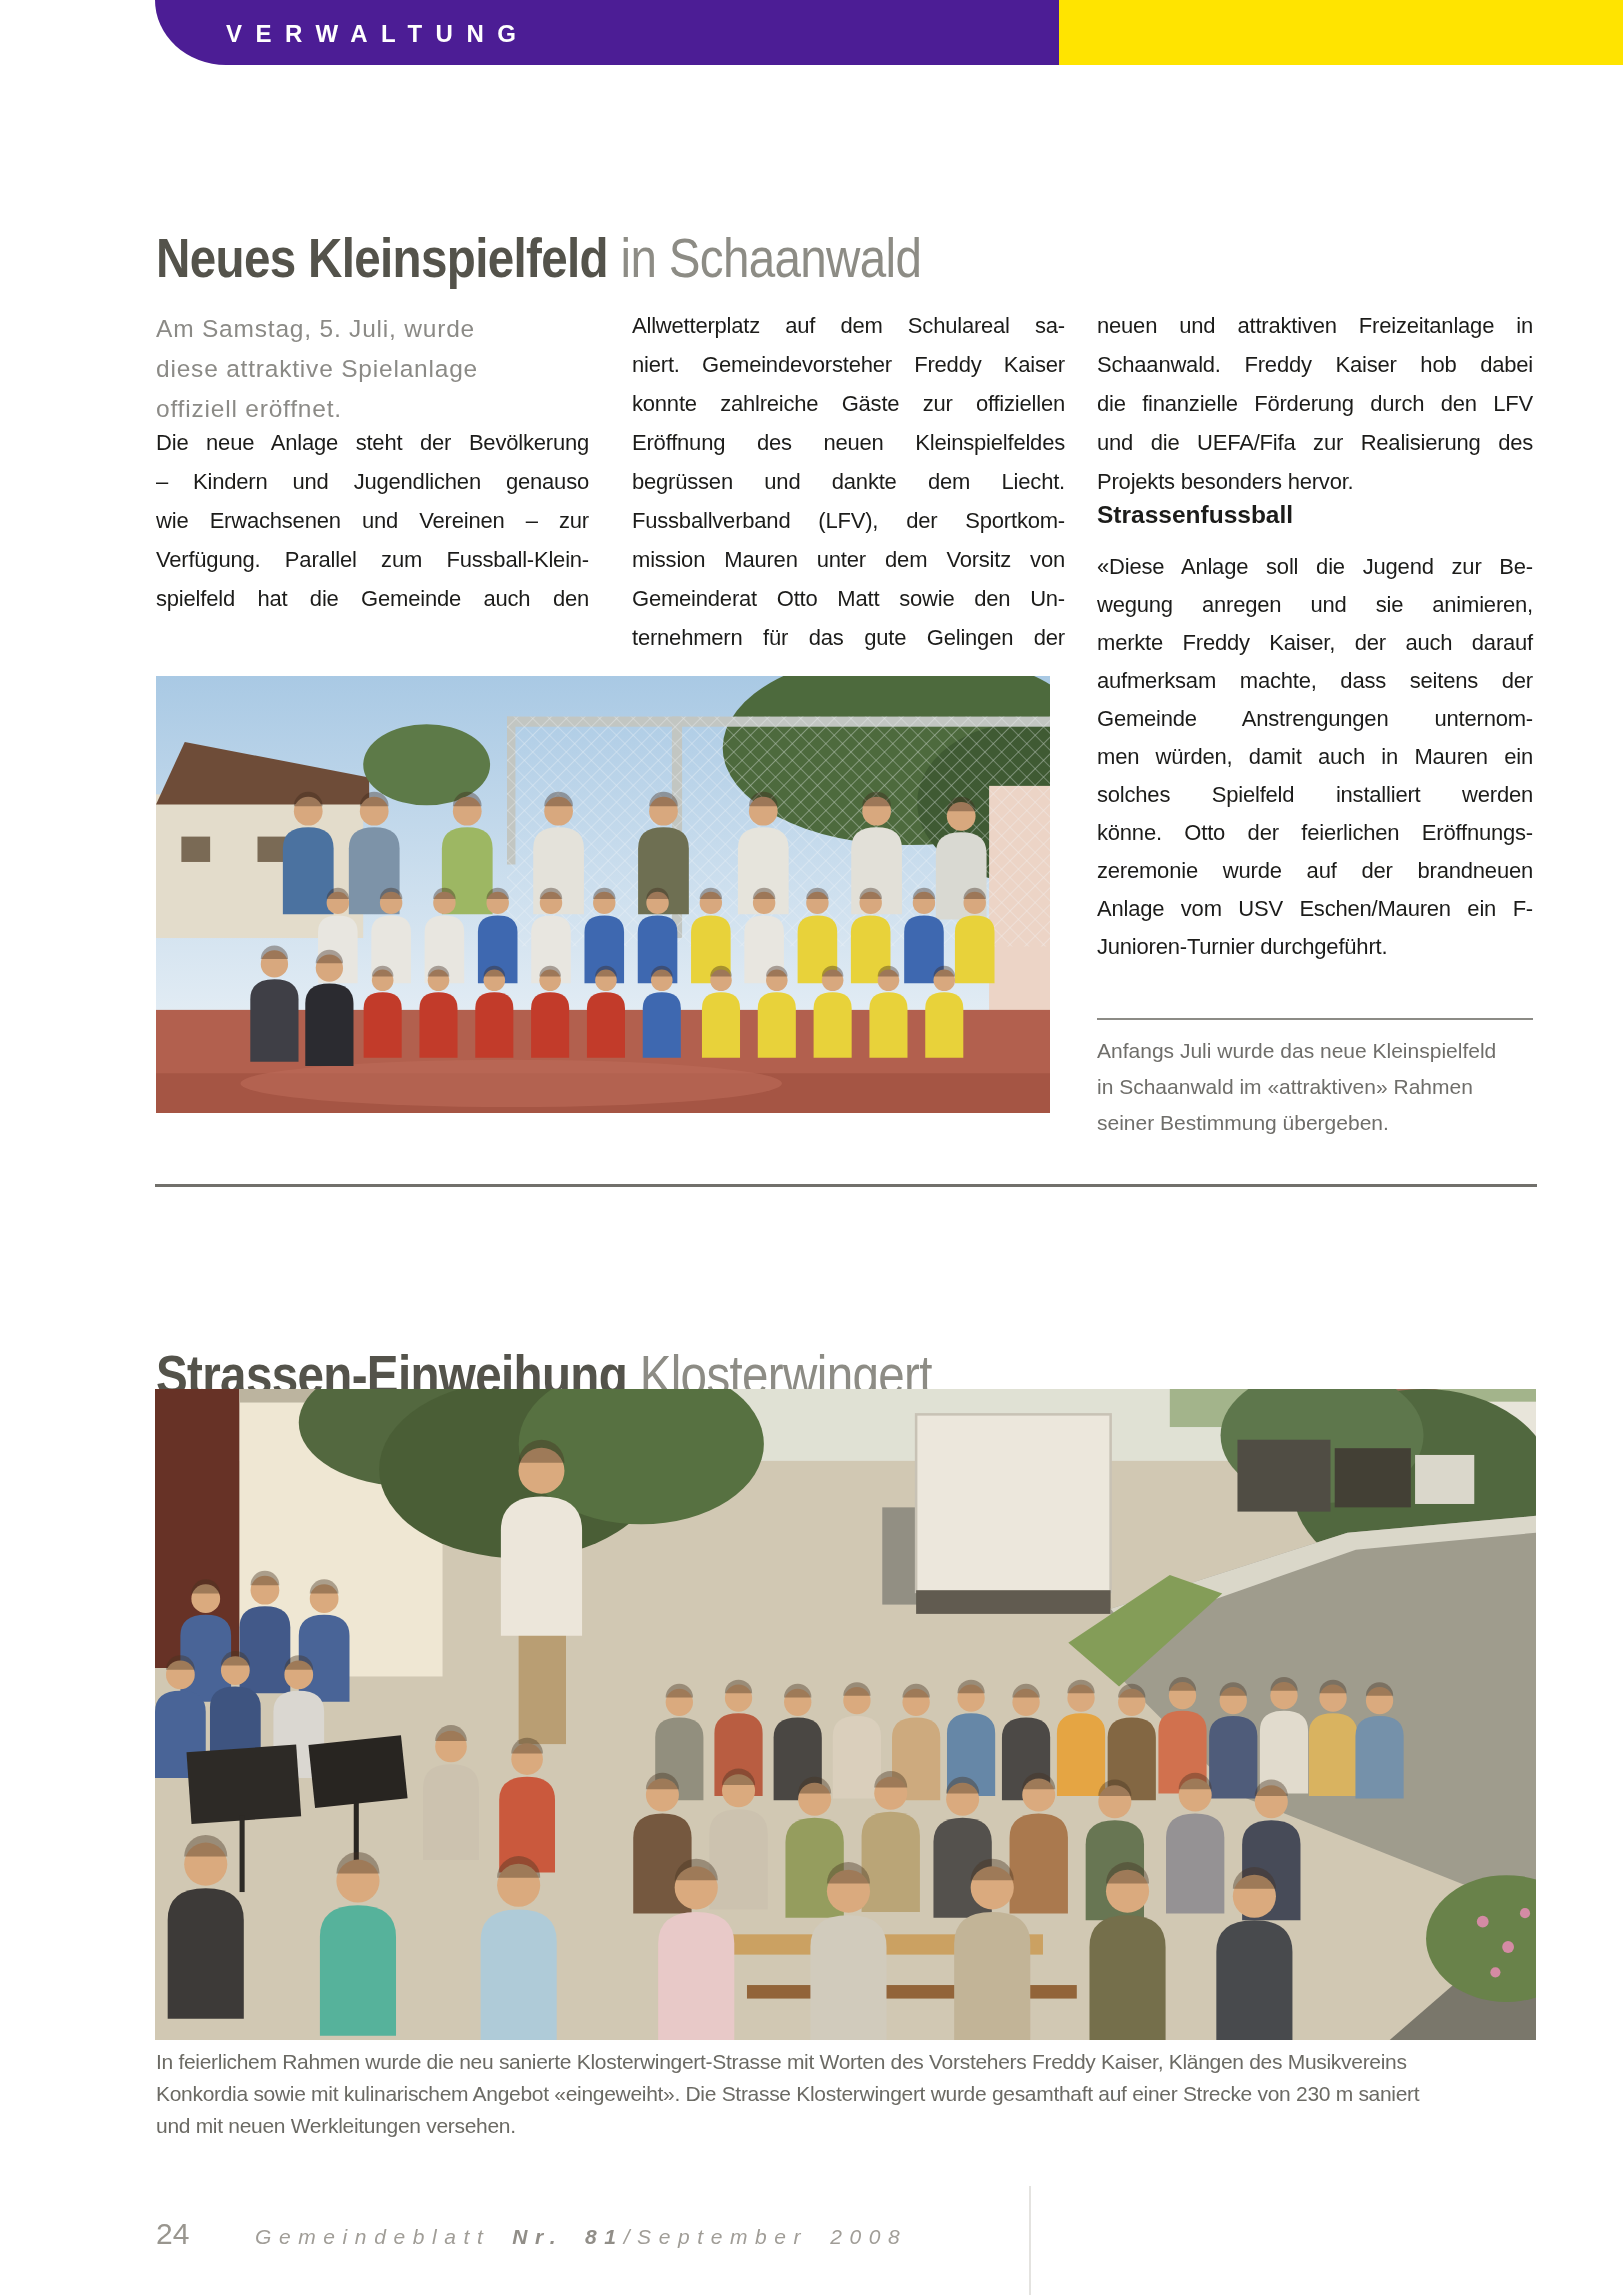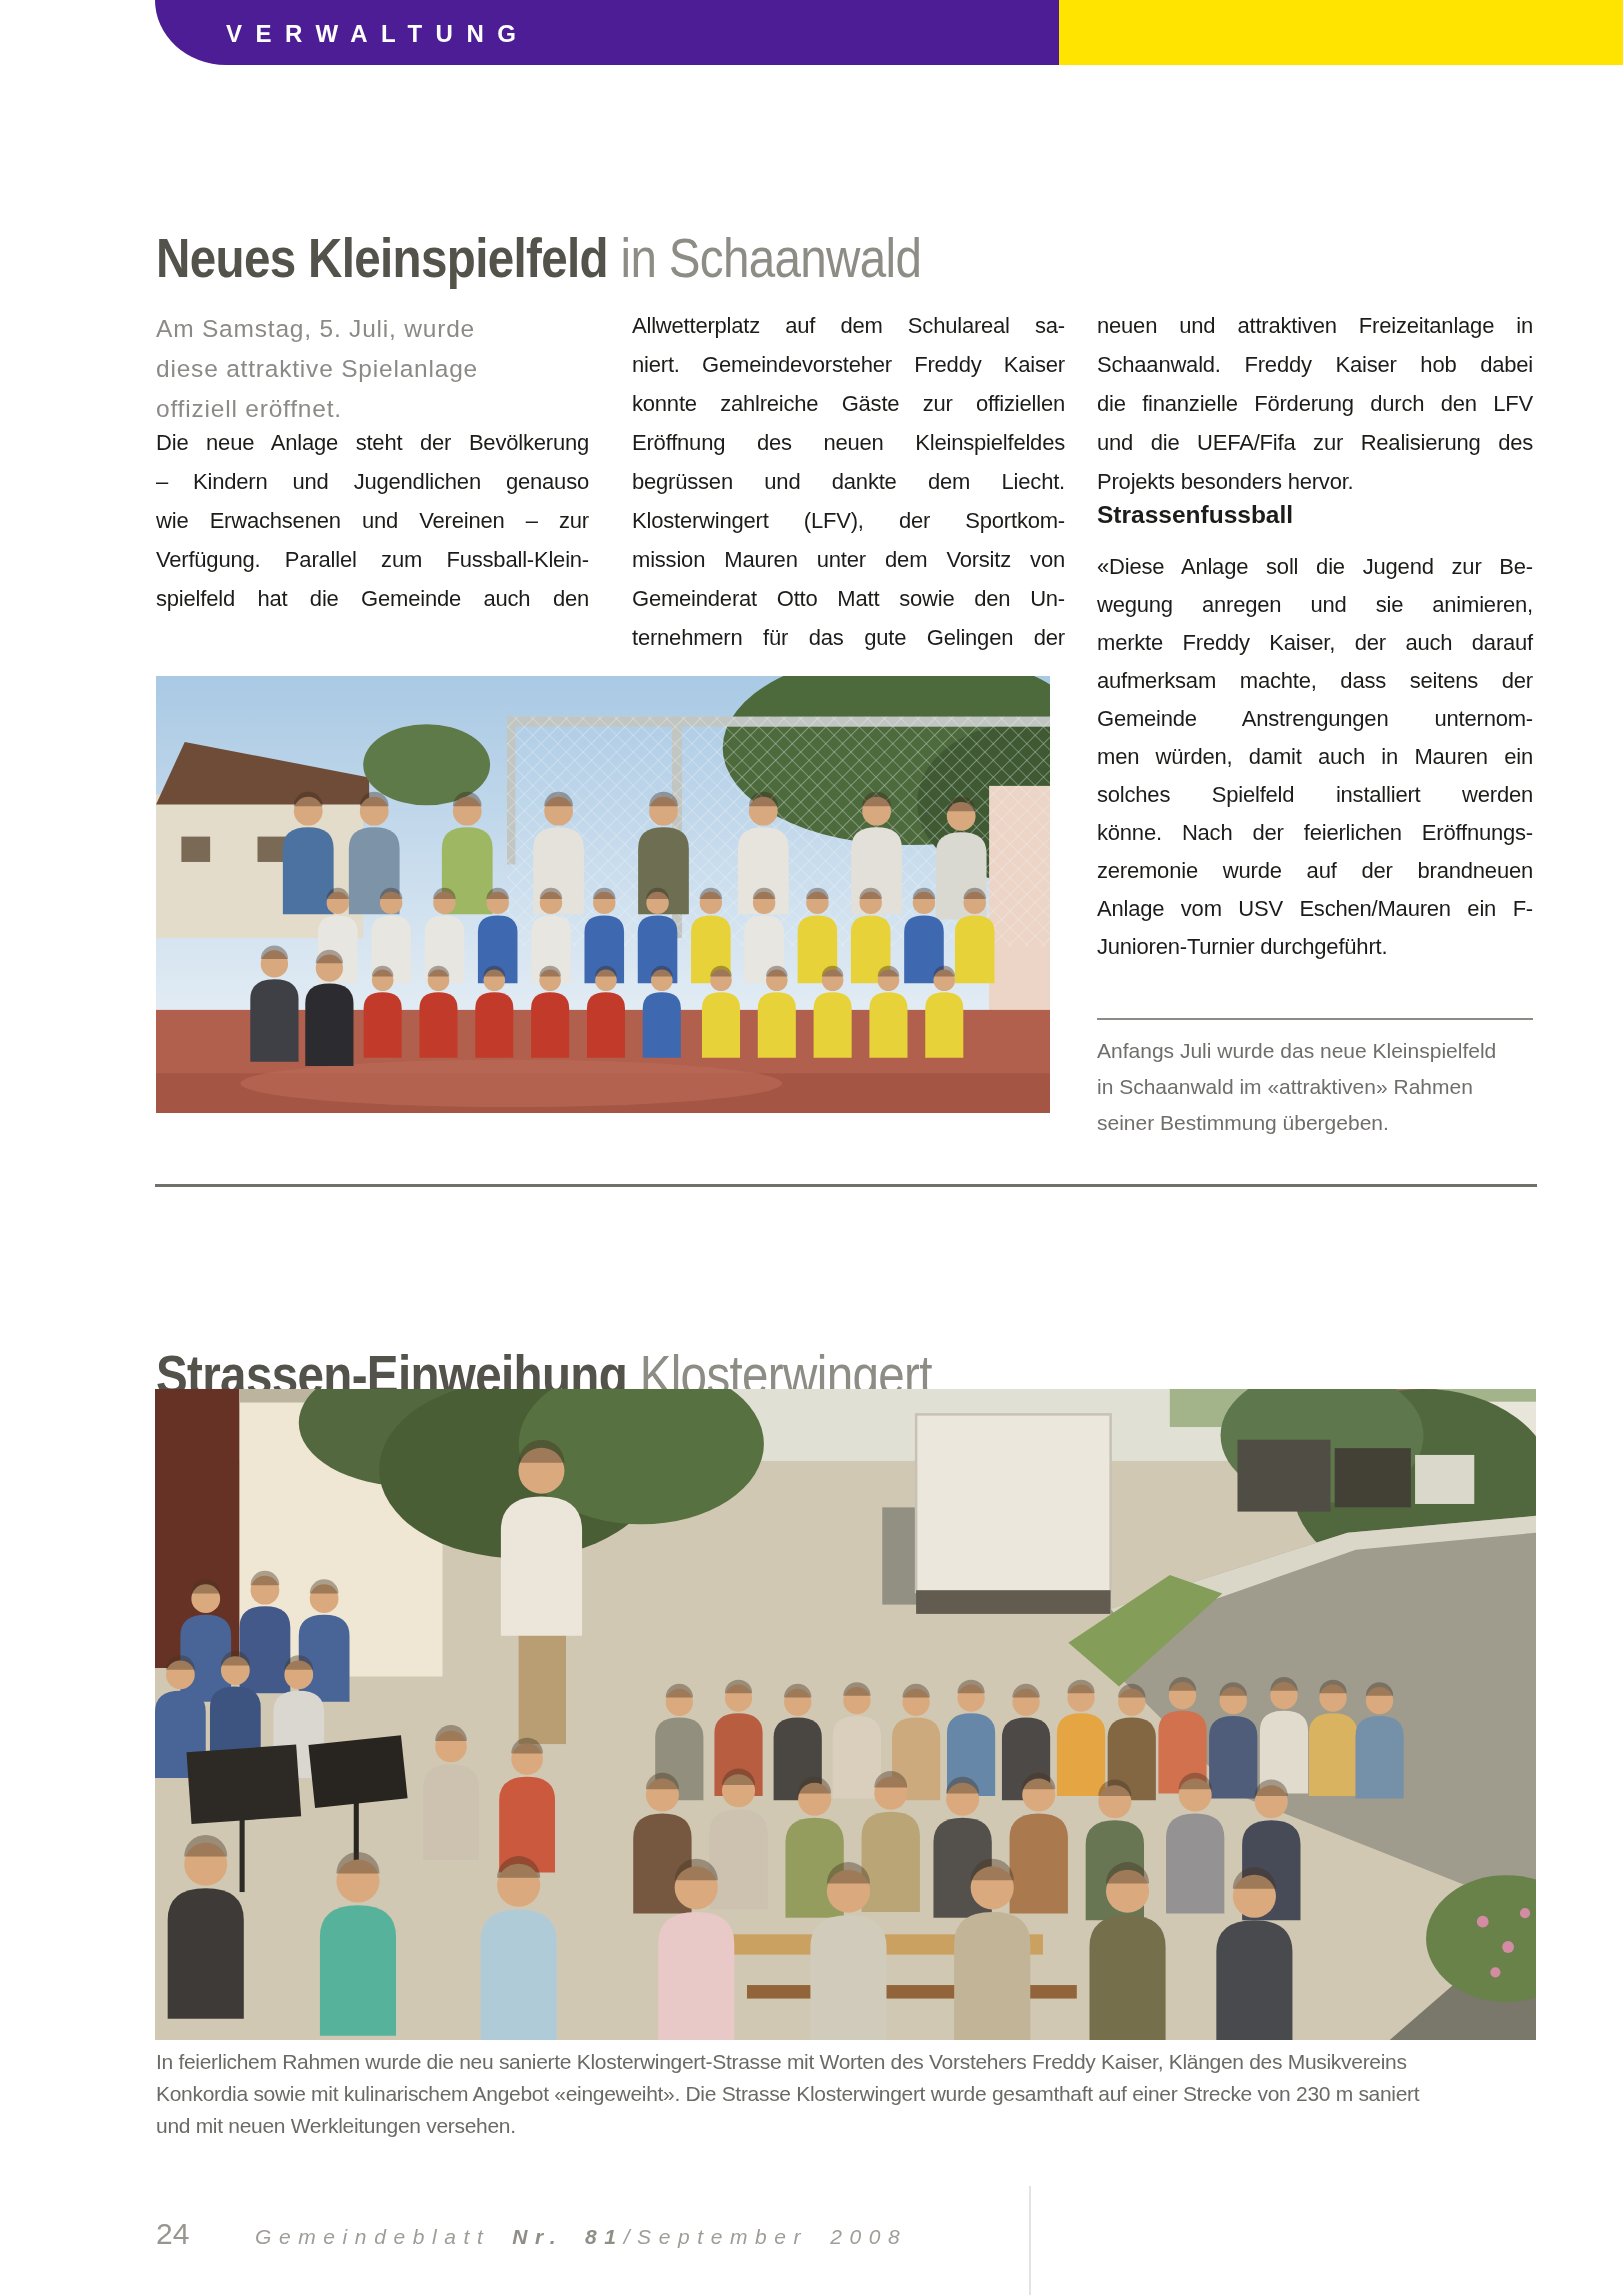--- a/index.html
+++ b/index.html
@@ -71,21 +71,21 @@
       <div>wie Erwachsenen und Vereinen – zur</div>
       <div>Verfügung. Parallel zum Fussball-Klein-</div>
       <div>spielfeld hat die Gemeinde auch den</div>
     </div>
   <div class="col c2">
       <div>Allwetterplatz auf dem Schulareal sa-</div>
       <div>niert. Gemeindevorsteher Freddy Kaiser</div>
       <div>konnte zahlreiche Gäste zur offiziellen</div>
       <div>Eröffnung des neuen Kleinspielfeldes</div>
       <div>begrüssen und dankte dem Liecht.</div>
-      <div>Klosterwingert (LFV), der Sportkom-</div>
+      <div>Fussballverband (LFV), der Sportkom-</div>
       <div>mission Mauren unter dem Vorsitz von</div>
       <div>Gemeinderat Otto Matt sowie den Un-</div>
       <div>ternehmern für das gute Gelingen der</div>
     </div>
   <div class="col end-left c3">
       <div>neuen und attraktiven Freizeitanlage in</div>
       <div>Schaanwald. Freddy Kaiser hob dabei</div>
       <div>die finanzielle Förderung durch den LFV</div>
       <div>und die UEFA/Fifa zur Realisierung des</div>
       <div>Projekts besonders hervor.</div>
@@ -94,21 +94,21 @@
   <div class="subhead">Strassenfussball</div>
 
   <div class="col end-left c3b">
       <div>«Diese Anlage soll die Jugend zur Be-</div>
       <div>wegung anregen und sie animieren,</div>
       <div>merkte Freddy Kaiser, der auch darauf</div>
       <div>aufmerksam machte, dass seitens der</div>
       <div>Gemeinde Anstrengungen unternom-</div>
       <div>men würden, damit auch in Mauren ein</div>
       <div>solches Spielfeld installiert werden</div>
-      <div>könne. Nach der feierlichen Eröffnungs-</div>
+      <div>könne. Otto der feierlichen Eröffnungs-</div>
       <div>zeremonie wurde auf der brandneuen</div>
       <div>Anlage vom USV Eschen/Mauren ein F-</div>
       <div>Junioren-Turnier durchgeführt.</div>
     </div>
 
   <div class="cap-rule"></div>
   <div class="caption1">
       <div>Anfangs Juli wurde das neue Kleinspielfeld</div>
       <div>in Schaanwald im «attraktiven» Rahmen</div>
       <div>seiner Bestimmung übergeben.</div>

